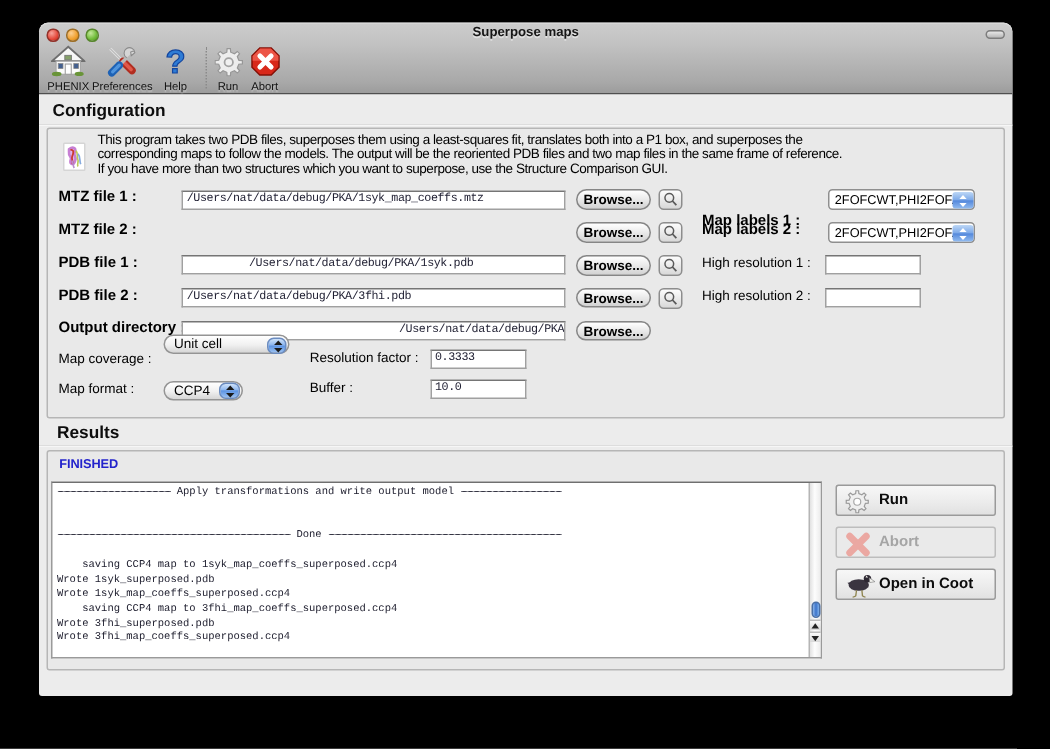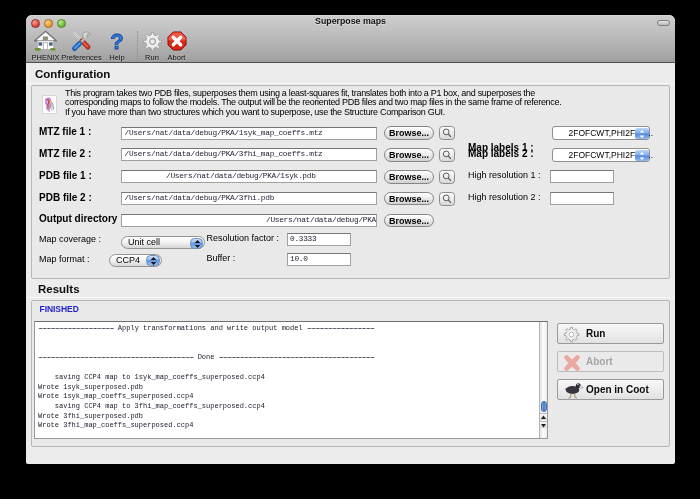--- a/index.html
+++ b/index.html
@@ -21,21 +21,21 @@
 .etch{position:absolute;height:1px;background:#9b9b9b;border-bottom:1px solid #f6f6f6;}
 .panel{position:absolute;left:5px;width:639px;background:#e9e9e9;border:1px solid #b6b6b6;border-radius:2px;}
 .flbl{position:absolute;font-size:9px;color:#000;white-space:nowrap;}
 .flbl.b{font-size:10px;}
 .popup{position:absolute;height:13px;background:linear-gradient(#ffffff,#f0f0f0 55%,#d6d6d6);border:1px solid #949494;border-radius:6.5px;font-size:9px;color:#000;line-height:11.5px;padding-left:6px;white-space:nowrap;}
 .pstep{position:absolute;right:0.8px;top:0.8px;width:13.5px;height:10.8px;border-radius:4.5px;background:linear-gradient(#cfe2f9,#8cb6ef 45%,#5b92e2 50%,#9cc2f2);border:0.5px solid #6b8cc0;}
 .b{font-weight:bold;}
 .tf{position:absolute;height:13px;background:#fff;border:1px solid #a0a0a0;border-top-color:#757575;font-family:"Liberation Mono",monospace;font-size:7.8px;letter-spacing:-0.28px;color:#1d1d30;line-height:11.5px;padding-left:2.5px;white-space:nowrap;overflow:hidden;}
 .btnB{position:absolute;width:50px;height:13.5px;border-radius:7px;background:linear-gradient(#ffffff,#ececec 45%,#d2d2d2);border:1px solid #868686;font-size:9px;font-weight:bold;color:#000;text-align:center;line-height:12px;}
 .mag{position:absolute;width:15.5px;height:14px;border-radius:3.5px;background:linear-gradient(#fdfdfd,#d8d8d8);border:1px solid #8d8d8d;}
-.combo{position:absolute;height:13.5px;background:#fff;border:1px solid #8f8f8f;border-radius:3px;font-size:8.5px;color:#000;line-height:12.5px;padding-left:16px;white-space:nowrap;}
+.combo{position:absolute;height:13.5px;background:#fff;border:1px solid #8f8f8f;border-radius:3px;font-size:8.5px;color:#000;line-height:12.5px;padding-left:4px;white-space:nowrap;}
 .step{position:absolute;right:0.5px;top:0.5px;width:14px;height:11.5px;border-radius:2px;background:linear-gradient(#bdd7f6,#7fabe9 46%,#5589dc 54%,#91bbf0);}
 .step svg{position:absolute;left:0;top:0;}
 .rbtn{position:absolute;left:531px;width:107px;height:21px;background:linear-gradient(#f7f7f7,#ececec 55%,#e1e1e1);border:1px solid #9a9a9a;border-radius:2px;font-size:10px;white-space:nowrap;font-weight:bold;color:#0c0c0c;}
 .rbtn .ic{position:absolute;left:5px;top:2px;}
 .rbtn .tx{position:absolute;left:28px;top:4px;}
 .rbtn.dis{background:#eaeaea;border-color:#bdbdbd;color:#a5a5a5;}
 #log{position:absolute;left:8px;top:256.5px;width:514px;height:118px;background:#fff;border:1px solid #9a9a9a;border-top-color:#6f6f6f;}
 #log pre .d{text-shadow:0.9px 0 0 #202030;}
 #log pre{position:absolute;left:3px;top:2.8px;font-family:"Liberation Mono",monospace;font-size:7px;line-height:9.7px;color:#202030;}
 #sbar{position:absolute;right:0px;top:0px;width:8px;height:116px;background:linear-gradient(90deg,#e2e2e2,#fdfdfd 45%,#ececec);border-left:1px solid #b5b5b5;}
@@ -146,21 +146,20 @@
       </div>
     <div class="flbl b" style="left:442px;top:78px;">Map labels 1 :</div>
     <div class="combo" style="left:525.5px;top:62.4px;width:98.5px;">2FOFCWT,PHI2FOF...<div class="step">
           <svg width="14" height="12" viewBox="0 0 14 12">
             <polygon points="7,2 9.4,4.6 4.6,4.6" fill="#fff"></polygon>
             <polygon points="7,10 9.4,7.4 4.6,7.4" fill="#fff"></polygon>
           </svg>
         </div></div>
 
     <div class="flbl b" style="left:13px;top:83.9px;">MTZ file 2 :</div>
-    <div class="tf" style="left:95px;top:84.4px;width:256px;">/Users/nat/data/debug/PKA/3fhi_map_coeffs.mtz</div>
     <div class="btnB" style="left:358px;top:84.2px;">Browse...</div>
     <div class="mag" style="left:413px;top:84px;">
         <svg width="14" height="13" viewBox="0 0 14 13">
           <circle cx="6.2" cy="4.9" r="2.9" fill="none" stroke="#5a5a5a" stroke-width="1"></circle>
           <line x1="8.3" y1="7" x2="10.9" y2="9.8" stroke="#5a5a5a" stroke-width="1.2"></line>
         </svg>
       </div>
     <div class="flbl b" style="left:442px;top:83.9px;">Map labels 2 :</div>
     <div class="combo" style="left:525.5px;top:84.2px;width:98.5px;">2FOFCWT,PHI2FOF...<div class="step">
           <svg width="14" height="12" viewBox="0 0 14 12">
@@ -191,21 +190,21 @@
         </svg>
       </div>
     <div class="flbl" style="left:442px;top:127.5px;">High resolution 2 :</div>
     <div class="tf" style="left:523.5px;top:128px;width:64px;"></div>
 
     <div class="flbl b" style="left:13px;top:149.3px;">Output directory :</div>
     <div class="tf" style="left:95px;top:149.8px;width:256px;text-align:right;">/Users/nat/data/debug/PKA</div>
     <div class="btnB" style="left:358px;top:149.6px;">Browse...</div>
 
     <div class="flbl" style="left:13px;top:169.5px;">Map coverage :</div>
-    <div class="popup" style="left:83px;top:172px;width:84px;margin-left:12px;">Unit cell<div class="pstep">
+    <div class="popup" style="left:83px;top:159px;width:84px;">Unit cell<div class="pstep">
           <svg width="13" height="10" viewBox="0 0 13 10">
             <polygon points="6.5,1 9.3,4 3.7,4" fill="#1a1a1a"></polygon>
             <polygon points="6.5,9 9.3,6 3.7,6" fill="#1a1a1a"></polygon>
           </svg>
         </div></div>
     <div class="flbl" style="left:180.5px;top:169px;">Resolution factor :</div>
     <div class="tf" style="left:260.5px;top:168.5px;width:64px;">0.3333</div>
 
     <div class="flbl" style="left:13px;top:189.5px;">Map format :</div>
     <div class="popup" style="left:83px;top:189.7px;width:52.5px;">CCP4<div class="pstep">

